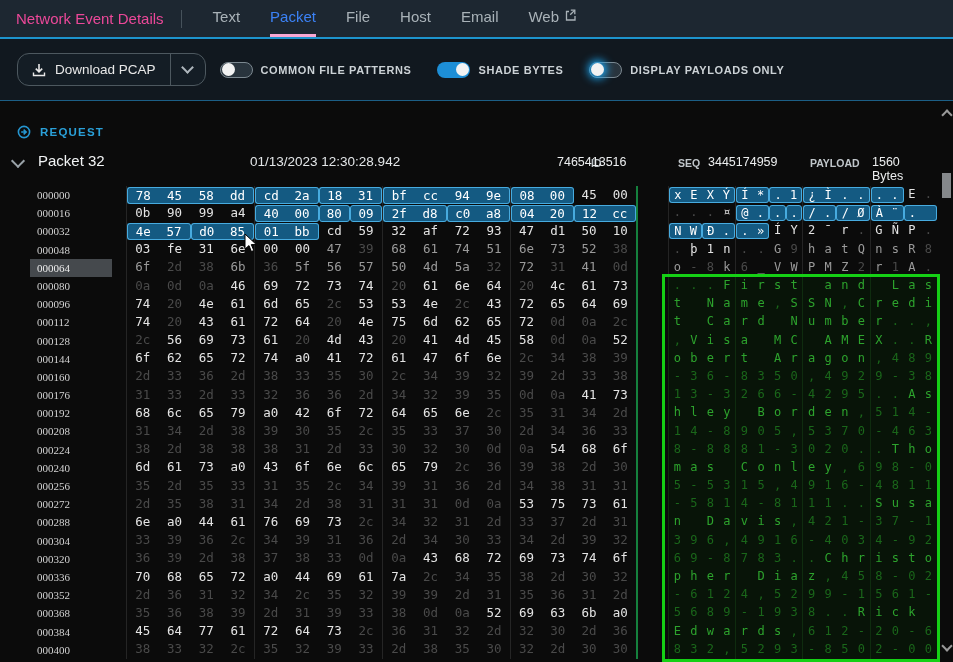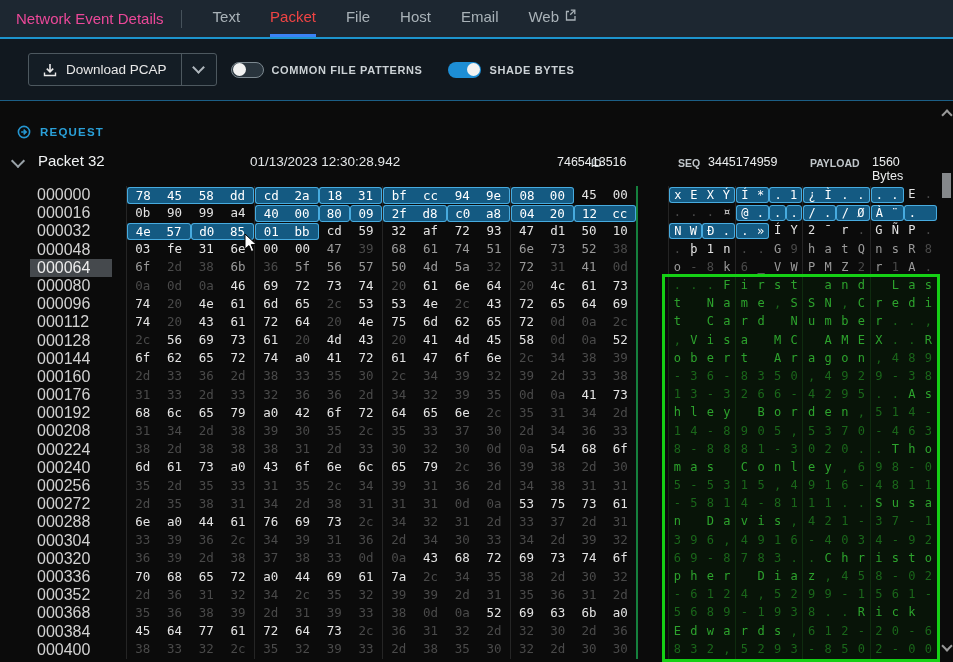--- a/index.html
+++ b/index.html
@@ -7,26 +7,26 @@
     width:953px;height:662px;position:relative;overflow:hidden;
     background:#0b0b0b;font-family:"Liberation Sans",sans-serif;
     -webkit-font-smoothing:antialiased;
   }
   
   .nav{position:absolute;top:0;left:0;width:953px;height:37px;background:#1d2731;display:flex;align-items:center;}
   .nav-title{margin-left:16px;color:#ec4899;font-size:15px;}
   .nav-divider{width:1px;height:18px;background:#46525b;margin-left:17px;}
   .nav-tabs{display:flex;height:37px;margin-left:16px;}
   .tab{height:34px;line-height:36px;padding:0;margin:0 15px;color:#a9b2b8;font-size:15px;cursor:pointer;position:relative;display:flex;align-items:center;gap:5px;}
-  .tab.active{color:#ef4444;border-bottom:3px solid #3b82f6;text-align:right;}
+  .tab.active{color:#3b82f6;border-bottom:3px solid #f9a8d4;text-align:right;}
   .nav-line{position:absolute;top:37px;left:0;width:953px;height:2px;background:#1d94cd;}
   .ext-icon{width:12px;height:12px;display:inline-block;margin-top:-4px;}
   
   .toolbar{position:absolute;top:39px;left:0;width:953px;height:61px;background:#11181f;display:flex;align-items:center;}
-  .dl-btn{margin-left:28px;height:31px;border:1px solid #4d585f;border-radius:3px;display:flex;align-items:stretch;background:#141d25;}
+  .dl-btn{margin-left:17px;height:31px;border:1px solid #4d585f;border-radius:12px;display:flex;align-items:stretch;background:#141d25;}
   .dl-main{display:flex;align-items:center;padding:0 14px;gap:9px;color:#e8e8e8;font-size:13.5px;cursor:pointer;}
   .dl-caret{width:34px;border-left:1px solid #4d585f;display:flex;align-items:center;justify-content:center;cursor:pointer;}
   .chev{width:7px;height:7px;border-left:2px solid #aeb6bc;border-bottom:2px solid #aeb6bc;transform:rotate(-45deg);margin-top:-4px;}
   .toggles{display:flex;align-items:center;margin-left:14px;}
   .toggle{display:flex;align-items:center;margin-right:26px;cursor:pointer;}
   .switch{width:33px;height:16px;border-radius:9px;position:relative;box-sizing:border-box;flex:none;}
   .switch.off{background:#29343d;border:1.5px solid #7c8890;}
   .switch.on{background:#1d8ed6;}
   .knob{width:13px;height:13px;border-radius:50%;background:#f2f2f2;position:absolute;top:1px;}
   .switch.off .knob{left:1px;top:0.5px;}
@@ -44,21 +44,21 @@
   .pkt-ts{position:absolute;left:250px;top:3px;color:#e3e6e8;font-size:13.5px;}
   .meta-lbl{position:absolute;top:6px;color:#c0c6ca;font-size:10.5px;font-weight:bold;}
   .meta-val{position:absolute;top:4px;color:#eceeef;font-size:12.5px;}
   .lbl-id{left:548px;padding-left:43px;}  .val-id{left:557px;}
   .lbl-seq{left:678px;} .val-seq{left:708px;}
   .lbl-pay{left:810px;} .val-pay{left:872px;}
   
   .hexdump{position:absolute;top:77px;left:0;width:953px;}
   .hrow{display:flex;align-items:center;height:18.2px;}
   .offset{margin-left:30px;width:82px;height:18.2px;line-height:18.2px;padding-left:7px;box-sizing:border-box;
-          font-family:Liberation Sans, sans-serif;font-size:16px;color:#d2d2d2;}
+          font-family:Liberation Serif, serif;font-size:11px;color:#d2d2d2;}
   .offset.selected{background:#45494d;color:#ececec;}
   .hex{display:flex;margin-left:14px;}
   .hg{width:128px;height:18.2px;display:flex;align-items:center;border-left:1px solid #252525;box-sizing:border-box;}
   .hg:last-child{border-right:2px solid #15803d;}
   .hb{width:32px;height:17px;line-height:16px;text-align:center;box-sizing:border-box;
       font-family:"DejaVu Sans Mono",monospace;font-size:12.5px;}
   .ascii{display:flex;margin-left:30px;}
   .ag{width:67.2px;height:18.2px;display:flex;align-items:center;border-left:1px solid #242424;box-sizing:border-box;}
   .hrow.green .ag{border-left-color:#0f2c0f;background:#081408;}
   .ac{width:16.8px;height:16px;line-height:15px;text-align:center;box-sizing:border-box;
@@ -137,20 +137,26 @@
           <div class="knob"></div>
         </div>
         <span class="tg-label">COMMON FILE PATTERNS</span>
       </div>
       <div class="toggle">
         <div class="switch on">
           <div class="knob"></div>
         </div>
         <span class="tg-label">SHADE BYTES</span>
       </div>
+      <div class="toggle">
+        <div class="switch off glow">
+          <div class="knob"></div>
+        </div>
+        <span class="tg-label">DISPLAY PAYLOADS ONLY</span>
+      </div>
     </div>
 </div>
 <div class="content-line"></div>
 
 <div class="content">
   <div class="req-header">
     <span>
       <svg width="14" height="14" viewBox="0 0 14 14">
         <circle cx="7" cy="7" r="5.6" stroke="#2596d1" stroke-width="1.6" fill="none"></circle>
         <path d="M4.2 7h4.4M6.6 4.6L9.2 7l-2.6 2.4" stroke="#2596d1" stroke-width="1.5" fill="none"></path>

